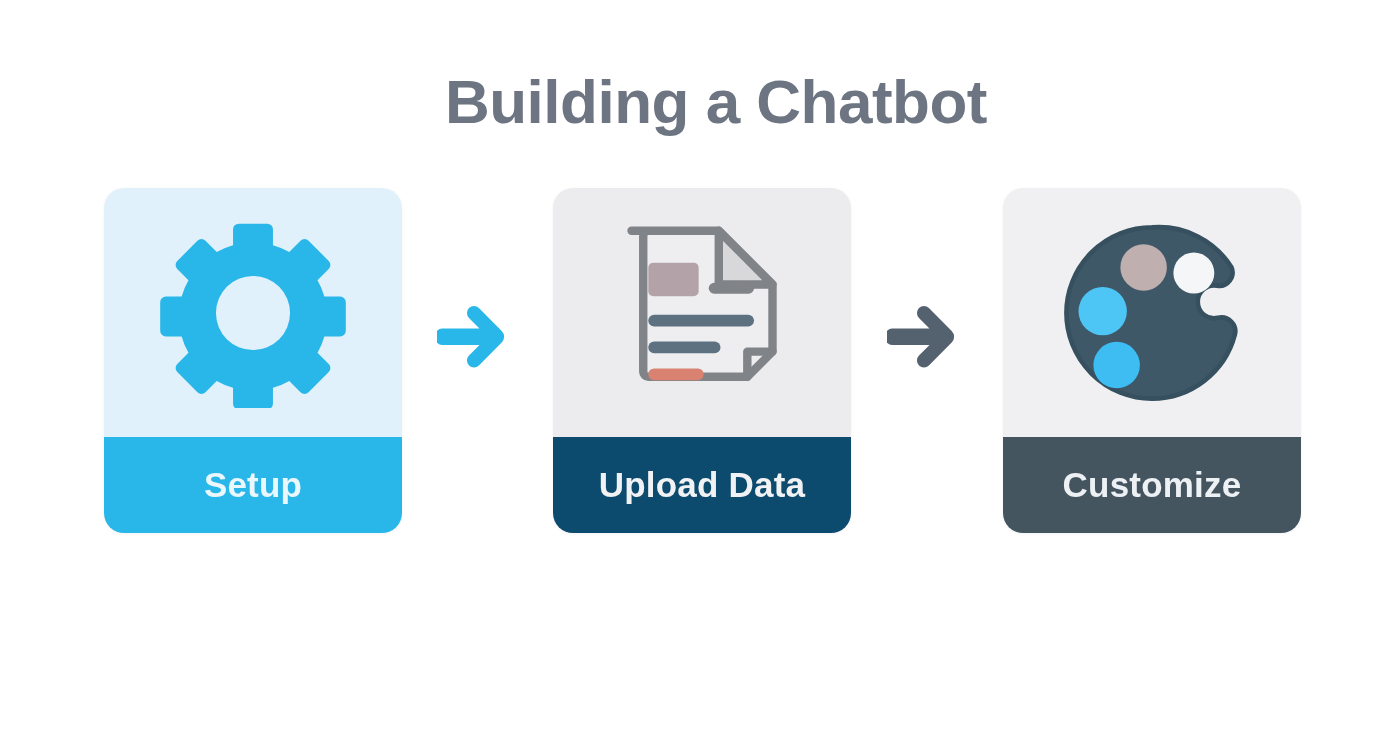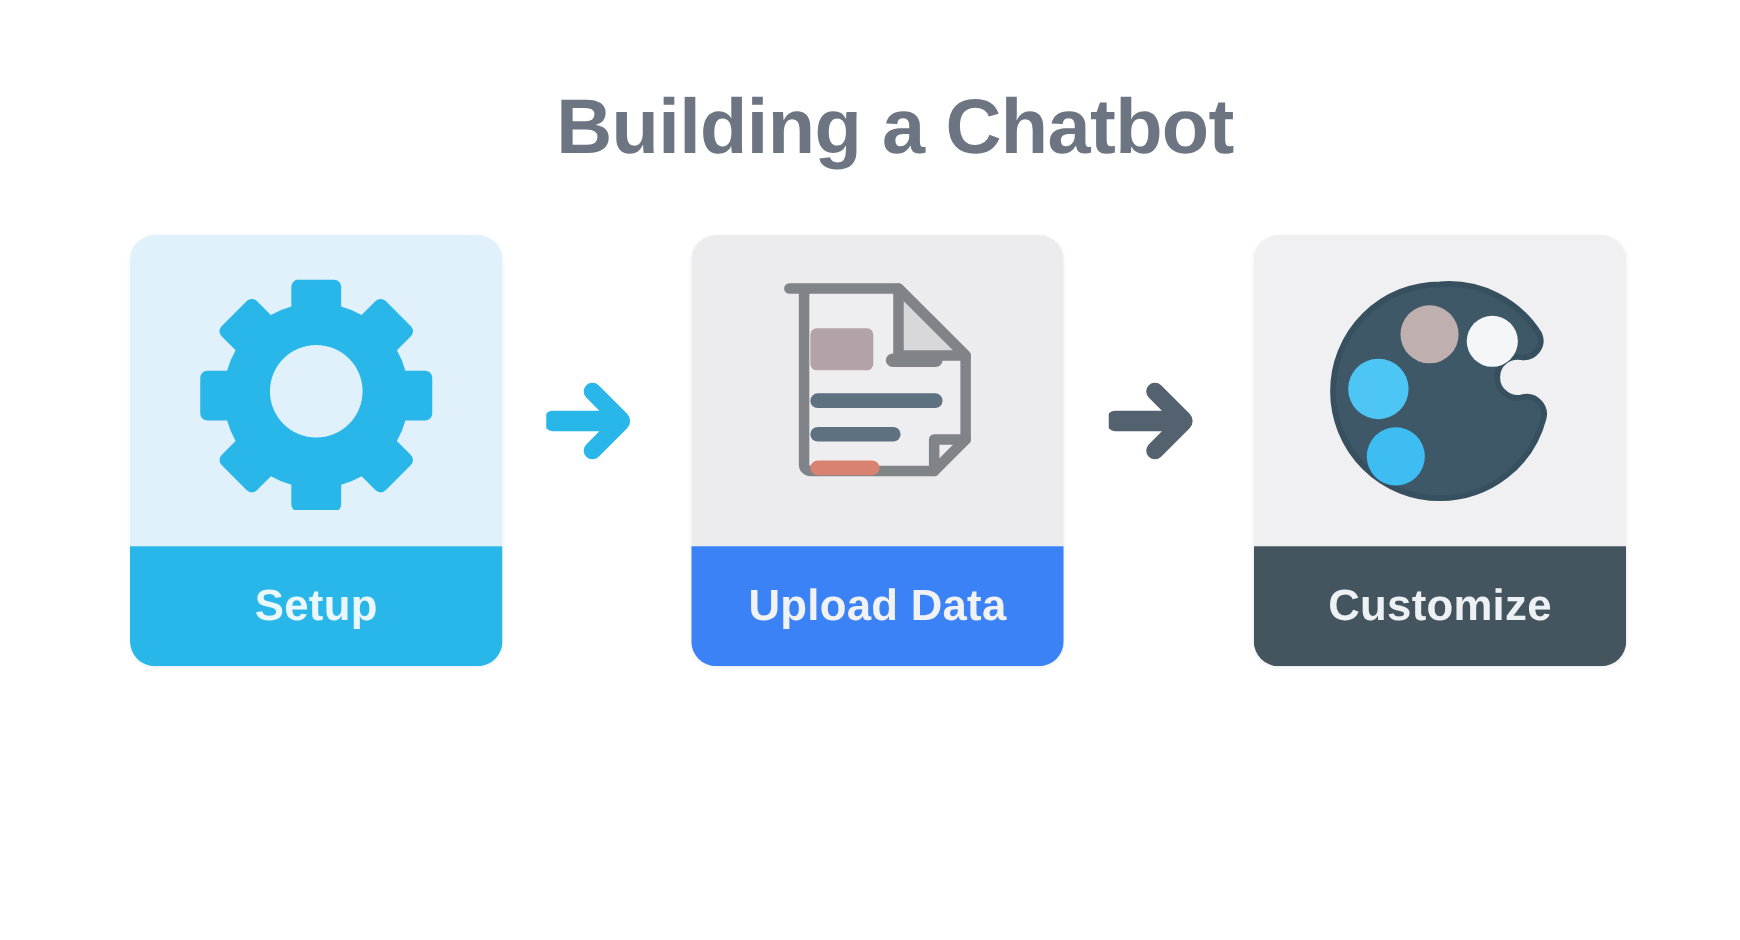--- a/index.html
+++ b/index.html
@@ -198,21 +198,21 @@
 
             <rect x="56" y="38" width="27" height="6.5" rx="3.25" fill="#808387"></rect>
 
             <rect x="20" y="57" width="63" height="7" rx="3.5" fill="#5E7181"></rect>
             <rect x="20" y="73" width="43" height="7" rx="3.5" fill="#5E7181"></rect>
 
             <rect x="20" y="89" width="33" height="7" rx="3.5" fill="#D98272"></rect>
           </svg>
         </span>
       </div>
-      <div class="card-footer" style="background: #3b82f6; color: rgb(241, 242, 244);">Upload Data</div>
+      <div class="card-footer" style="background: #0c4a6e; color: rgb(241, 242, 244);">Upload Data</div>
     </div>
 
     <div class="arrow arrow-2">
       <svg viewBox="0 0 82 62" xmlns="http://www.w3.org/2000/svg">
         <path fill="#546270" d="
           M 5 22.5
           h 37.5
           l -10.5 -10.5
           a 7 7 0 0 1 9.9 -9.9
           l 22.8 22.8

